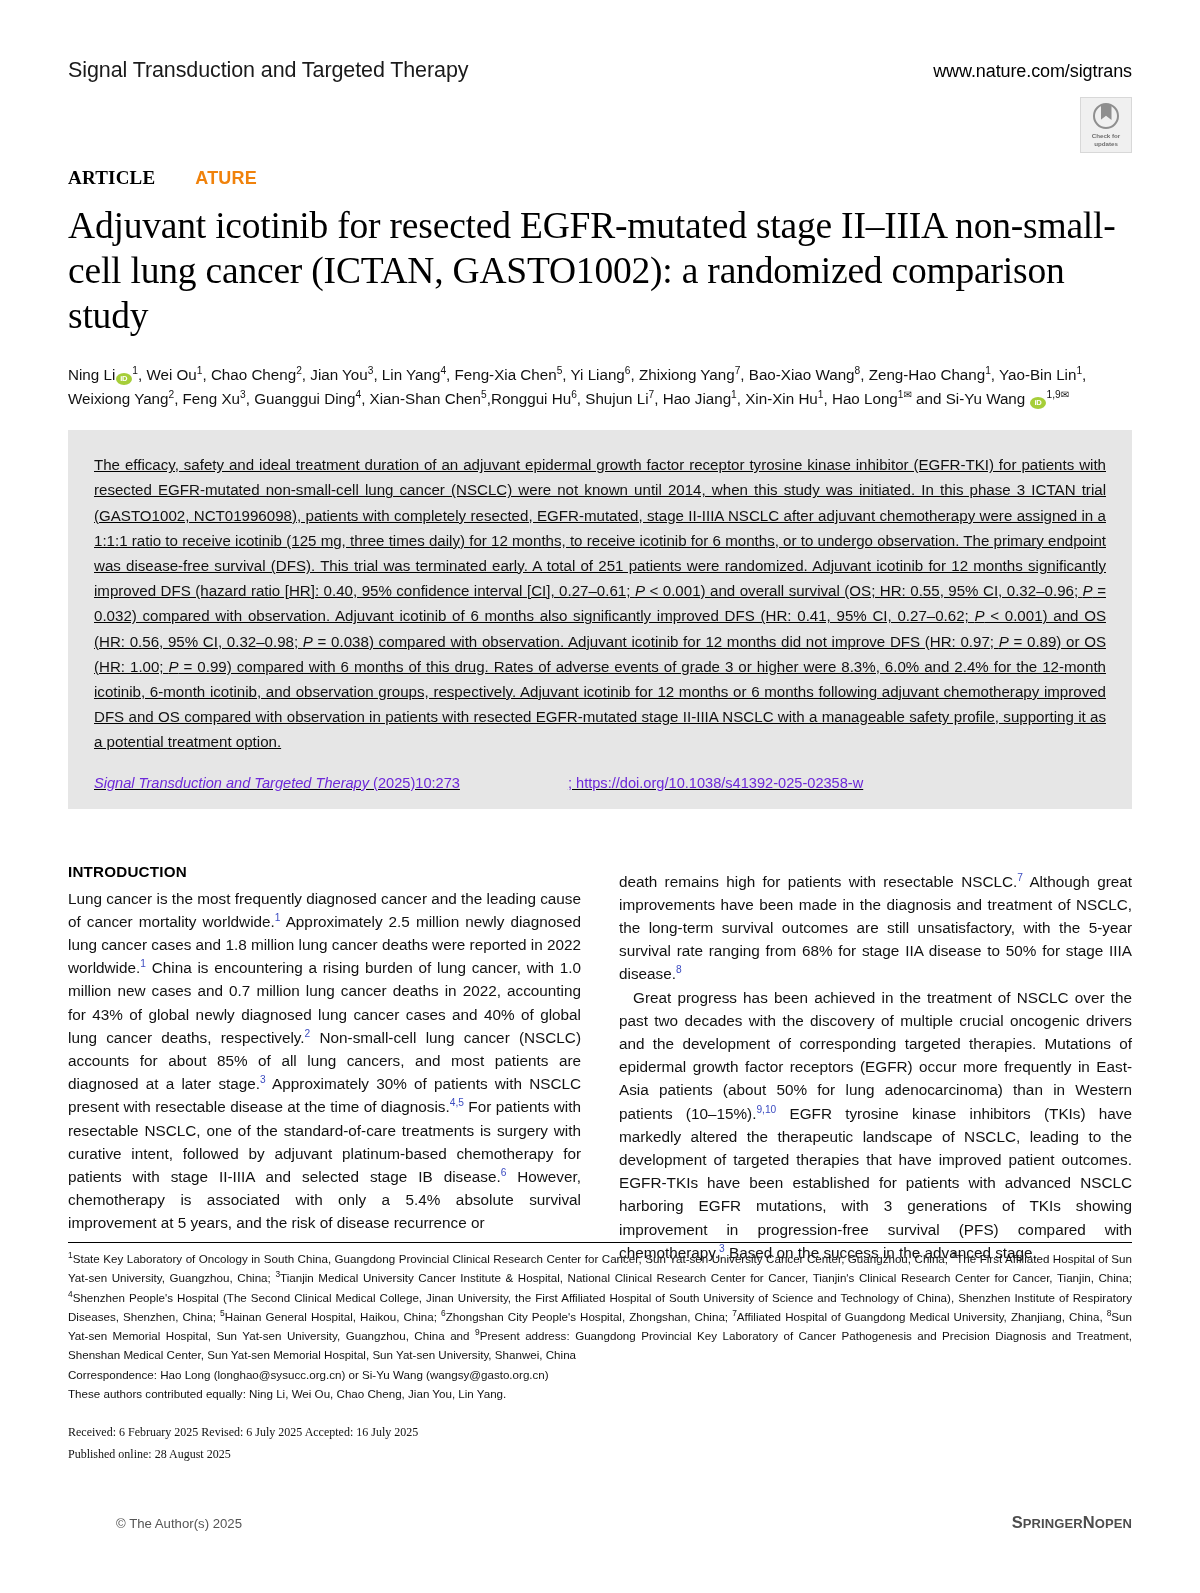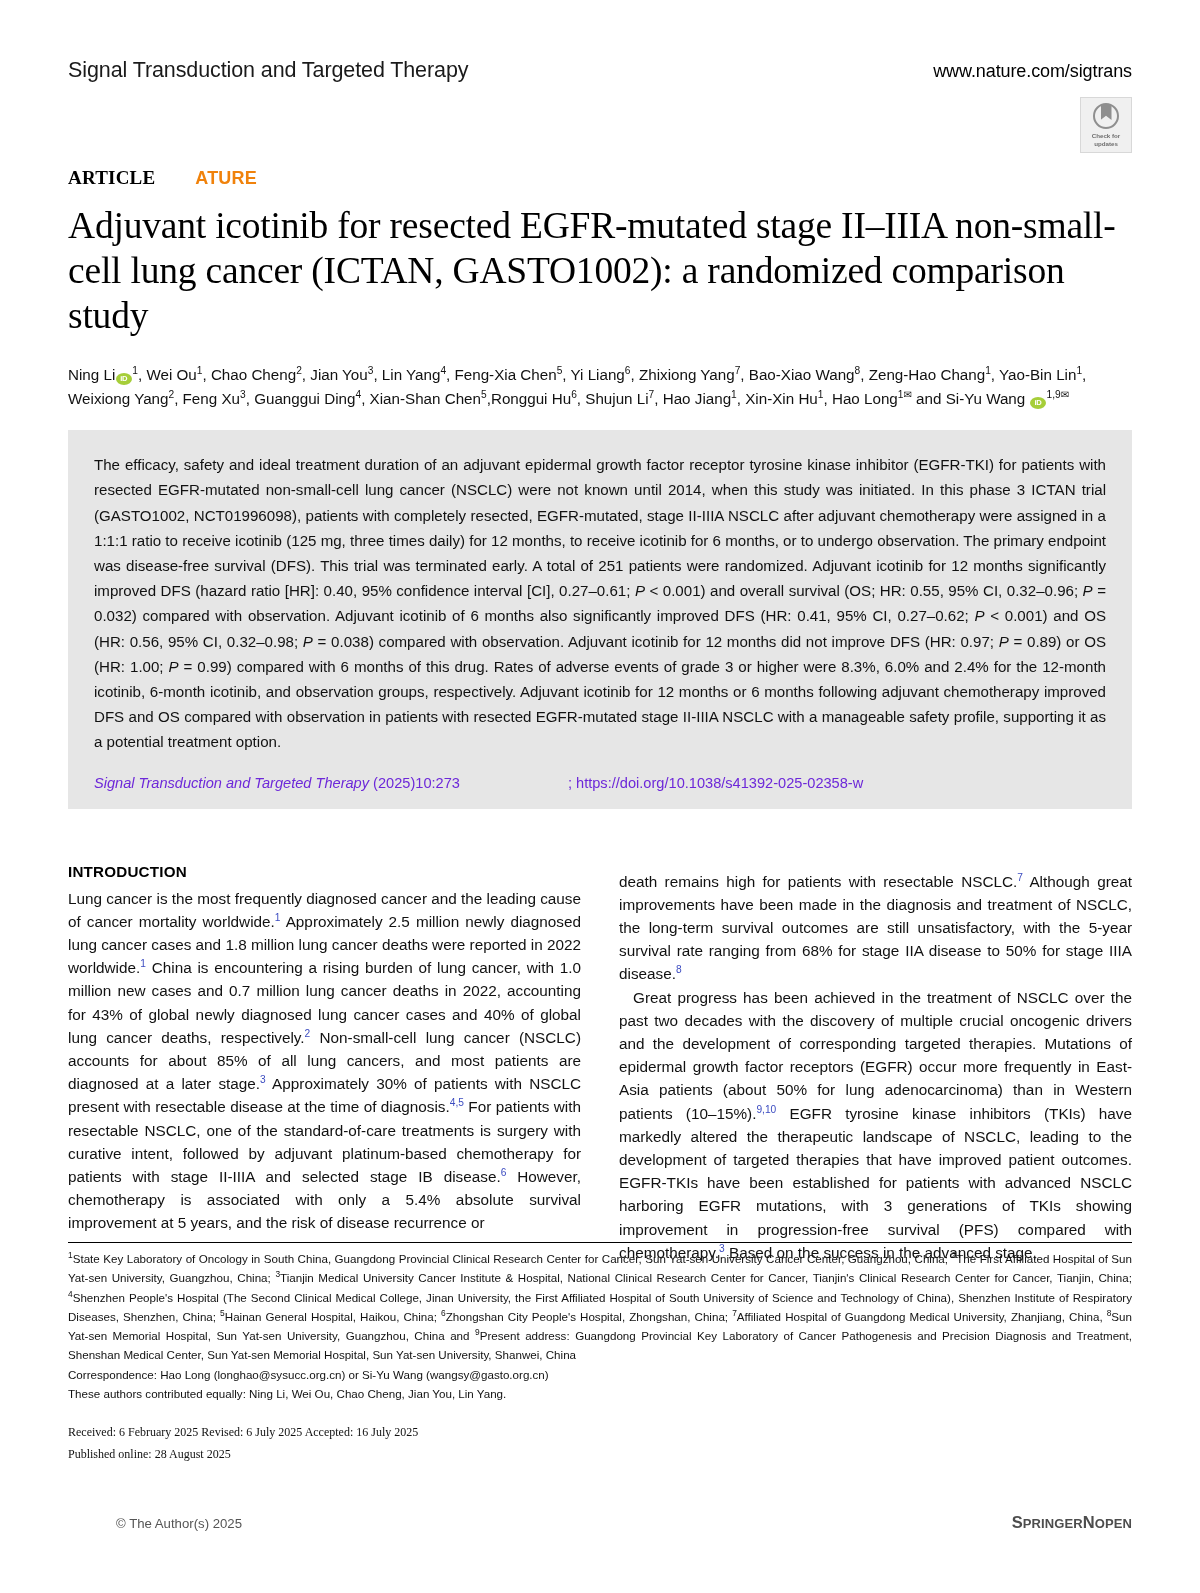--- a/index.html
+++ b/index.html
@@ -150,20 +150,21 @@
     vertical-align: super;
     line-height: 0;
   }
 
   
   .abstract-box {
     margin-top: 20px;
     background: #e6e6e6;
     padding: 22px 26px 18px 26px;
     box-sizing: border-box;
+    text-decoration: underline;
   }
   .abstract-text {
     font-size: 15.1px;
     line-height: 25.2px;
     text-align: justify;
     color: #111;
   }
   .abstract-text i { font-style: italic; }
   .citation-line {
     margin-top: 20px;

